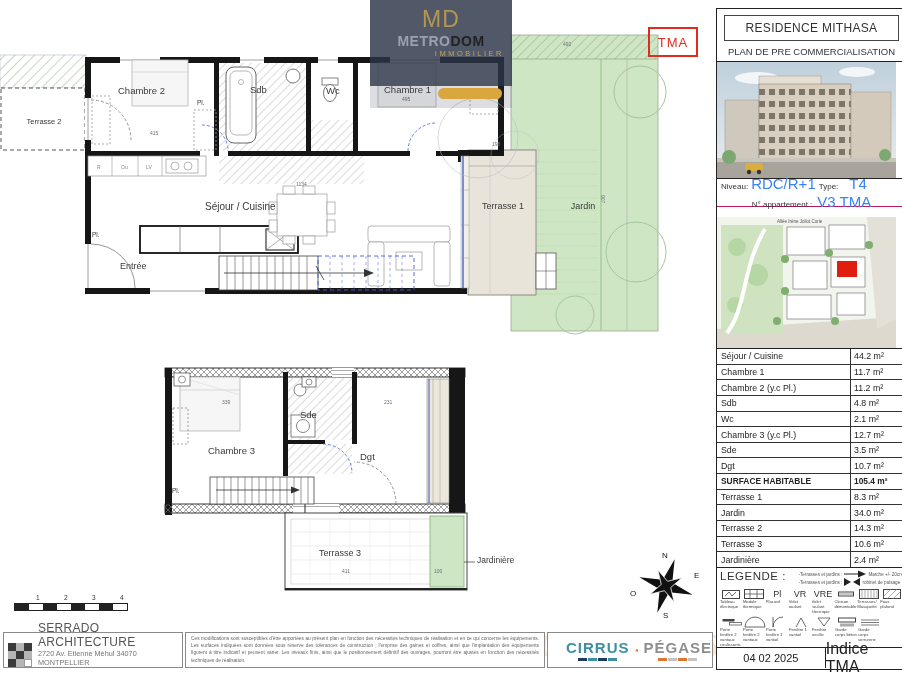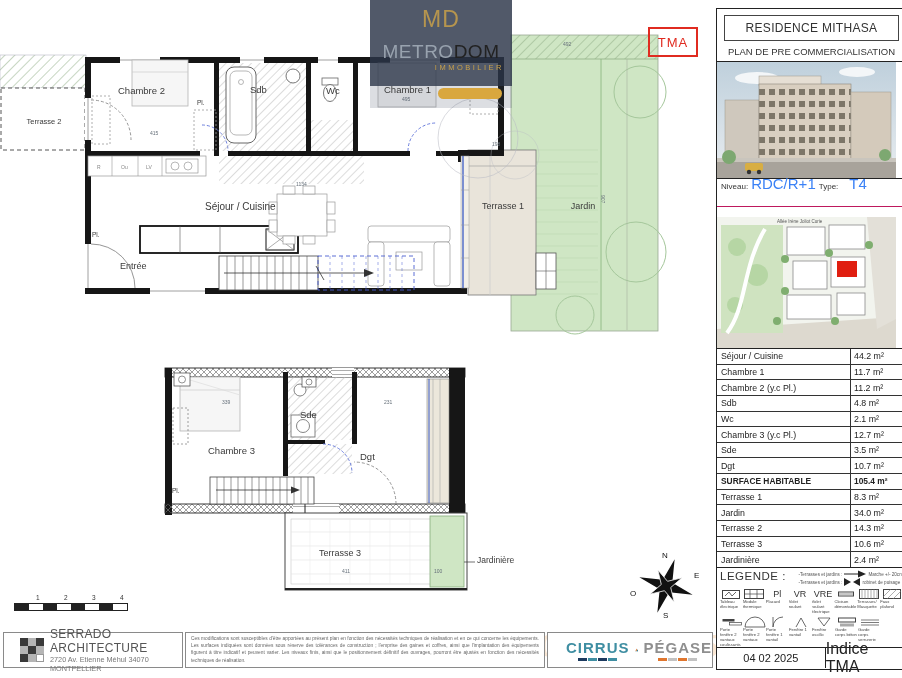--- a/index.html
+++ b/index.html
@@ -10,32 +10,32 @@
   .dim{position:absolute;white-space:nowrap;color:#66707a;font-size:5px;z-index:3;}
   .rot90{transform:rotate(90deg);transform-origin:left top;}
   
   .tma-box{left:648px;top:27px;width:46px;height:26px;border:2px solid #e02b20;z-index:5;
            display:flex;align-items:center;justify-content:center;}
   .tma-box span{color:#e02b20;font-size:13px;letter-spacing:1px;}
   
   .wm{left:370px;top:0;width:142px;height:86px;background:rgba(43,53,72,0.82);z-index:4;text-align:center;}
   .wm-fade{left:370px;top:86px;width:142px;height:22px;background:rgba(60,70,95,0.18);z-index:4;}
   .wm-mono{margin-top:6px;font-size:23px;font-weight:300;color:#c8a04a;opacity:.85;letter-spacing:1px;}
-  .wm-word{margin-top:8px;font-size:19px;font-weight:400;letter-spacing:.5px;}
+  .wm-word{margin-top:0;font-size:14px;font-weight:700;letter-spacing:.5px;}
   .wm-word .a{color:#98a2ae;}
   .wm-tag{margin-top:0;padding-right:8px;text-align:right;color:#c8a04a;font-size:7.5px;letter-spacing:2.5px;}
   .wm-pill{position:absolute;left:438px;top:88px;width:64px;height:11px;border-radius:6px;background:#d9a73e;z-index:5;}
   
   .scalebar{left:14px;top:594px;width:120px;height:20px;z-index:3;}
   .scalebar .num{position:absolute;top:0;font-size:6.5px;color:#333;}
   .scalebar .bar{position:absolute;top:9px;left:0;height:6px;border:1px solid #222;display:flex;}
   .scalebar .sg{width:14px;height:6px;}
   
   .bbox{border:1px solid #8a8a8a;background:#fff;z-index:3;padding-left:18px;}
-  .serrado{left:3px;top:632px;width:180px;height:36px;display:flex;align-items:center;gap:6px;padding-left:16px;box-sizing:border-box;}
+  .serrado{left:3px;top:632px;width:180px;height:36px;display:flex;align-items:flex-end;gap:6px;padding-left:4px;box-sizing:border-box;}
   .s-logo{width:24px;height:24px;display:grid;grid-template-columns:repeat(3,8px);grid-template-rows:repeat(3,8px);}
   .s-name{font-size:12px;color:#555;letter-spacing:.3px;}
   .s-addr{font-size:7.3px;color:#777;}
   .discl{left:185px;top:632px;width:360px;height:36px;box-sizing:border-box;padding:2px 5px;
          font-size:4.8px;line-height:1.5;color:#666;text-align:justify;overflow:hidden;}
   .logobox{left:547px;top:632px;width:166px;height:36px;display:flex;align-items:center;justify-content:center;gap:5px;box-sizing:border-box;}
   .lg-word{text-align:center;}
   .lg-word .w1{font-size:15px;font-weight:700;letter-spacing:1px;color:#3f8ea2;}
   .lg-word .w2{font-size:15px;font-weight:700;letter-spacing:1px;color:#8f8f8f;}
   .lg-bars{display:flex;gap:1px;justify-content:center;margin-top:1px;}
@@ -516,20 +516,24 @@
       </svg>
     </div>
 
     <div class="sec info">
       <div class="r1">
         <span class="sm">Niveau:</span>
         <span class="big">RDC/R+1</span>
         <span class="sm">Type:</span>
         <span class="big" style="margin-left:8px;">T4</span>
       </div>
+      <div class="r2">
+        <span class="sm">N° appartement :</span>
+        <span class="big">V3 TMA</span>
+      </div>
     </div>
 
     <div class="sec map">
       <svg width="179" height="131" viewBox="0 0 179 131">
         <rect width="179" height="131" fill="#f2f4ee"></rect>
         <polygon points="0,112 179,100 179,131 0,131" fill="#ddd9cf"></polygon>
         <polygon points="150,0 179,0 179,102 160,112" fill="#e3e0d8"></polygon>
         <rect x="4" y="8" width="62" height="108" fill="#cfe3c0"></rect>
         <circle cx="20" cy="30" r="9" fill="#b6d6a4"></circle>
           <circle cx="40" cy="58" r="11" fill="#b6d6a4"></circle>

